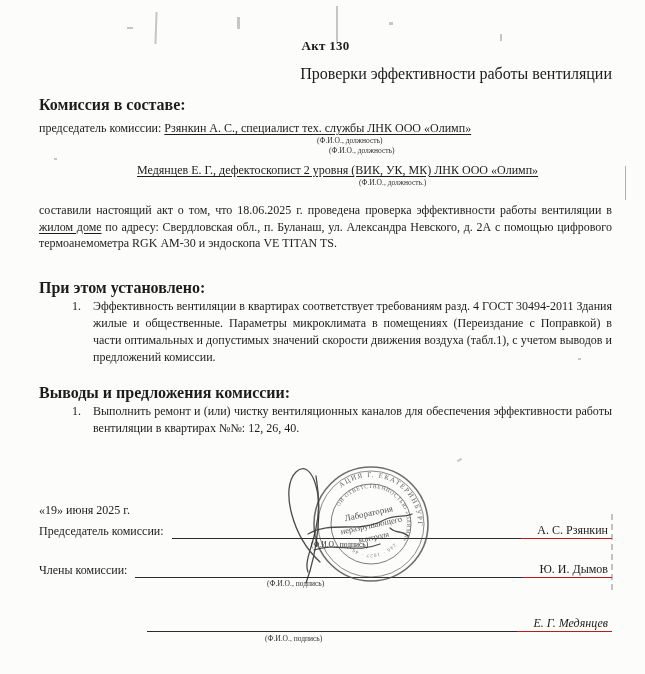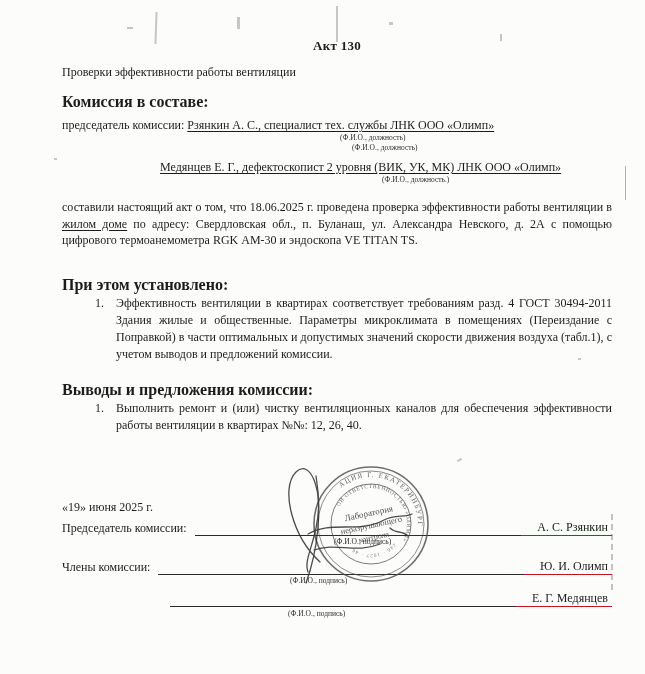--- a/index.html
+++ b/index.html
@@ -1,24 +1,24 @@
 <!DOCTYPE html>
 <html><head>
 <meta charset="utf-8">
 <style>
   html,body { margin:0; padding:0; background:#ffffff; }
   .page {
     position:relative; width:645px; height:674px;
     background:#fcfcfa; overflow:hidden;
     font-family:"Liberation Serif", serif; color:#1c1c1c;
   }
-  .content { padding:38px 33px 0 62px; }
+  .content { padding:38px 33px 0 39px; }
 
   .doc-title { text-align:center; font-size:13px; font-weight:bold; letter-spacing:.3px; }
-  .doc-subtitle { text-align:left; font-size:12px; margin-top:11px; }
+  .doc-subtitle { text-align:right; font-size:16px; margin-top:11px; }
 
   .heading { font-size:16px; font-weight:bold; margin-top:13px; }
   .line { font-size:12px; margin-top:7px; line-height:15px; white-space:nowrap; }
   .u { text-decoration:underline; text-underline-offset:2px; }
   .caption { font-size:7.5px; color:#2c2c2c; line-height:10px; }
   .cap-1 { margin-left:278px; }
   .cap-2 { margin-left:290px; }
   .cap-3 { margin-left:320px; }
   .indent-member { margin-left:98px; }
 
@@ -28,21 +28,21 @@
   .li-num { width:21px; margin-left:33px; font-size:12px; line-height:17px; flex:none; }
   .li-text { flex:1; font-size:12px; line-height:17px; text-align:justify; }
   .findings-heading { margin-top:27px; }
   .conclusions-heading { margin-top:18px; }
 
   .sig-block { margin-top:66px; position:relative; }
   .date-line { font-size:12px; }
   .sig-row { display:flex; align-items:flex-end; font-size:12px; line-height:15px; }
   .sig-row-1 { margin-top:5px; }
   .sig-row-2 { margin-top:12px; }
-  .sig-row-3 { margin-top:5px; }
+  .sig-row-3 { margin-top:27px;font-style:italic; }
   .sig-label { padding-right:8px; flex:none; }
   .sig-fill { flex:1; border-bottom:1px solid #2b2b2b; height:15px; }
   .sig-spacer { width:108px; flex:none; }
   .sig-name { flex:none; border-bottom:1px solid #b91c1c; padding:0 4px 0 16px; white-space:nowrap; }
   .sig-cap-1 { margin-left:272px; margin-top:1px; }
   .sig-cap-2 { margin-left:228px; margin-top:1px; }
   .sig-cap-3 { margin-left:226px; margin-top:2px; }
 
   .stamp-wrap { position:absolute; left:272px; top:450px; width:185px; height:150px; z-index:5; pointer-events:none; }
   .stamp-wrap svg { display:block; }
@@ -102,21 +102,21 @@
       <div class="sig-row sig-row-1">
         <span class="sig-label">Председатель комиссии:</span>
         <span class="sig-fill"></span>
         <span class="sig-name">А. С. Рзянкин</span>
       </div>
       <div class="caption sig-cap-1">(Ф.И.О., подпись)</div>
 
       <div class="sig-row sig-row-2">
         <span class="sig-label">Члены комиссии:</span>
         <span class="sig-fill"></span>
-        <span class="sig-name">Ю. И. Олимп</span>
+        <span class="sig-name">Ю. И. Дымов</span>
       </div>
       <div class="caption sig-cap-2">(Ф.И.О., подпись)</div>
 
       <div class="sig-row sig-row-3">
         <span class="sig-spacer"></span>
         <span class="sig-fill"></span>
         <span class="sig-name">Е. Г. Медянцев</span>
       </div>
       <div class="caption sig-cap-3">(Ф.И.О., подпись)</div>
     </div>

